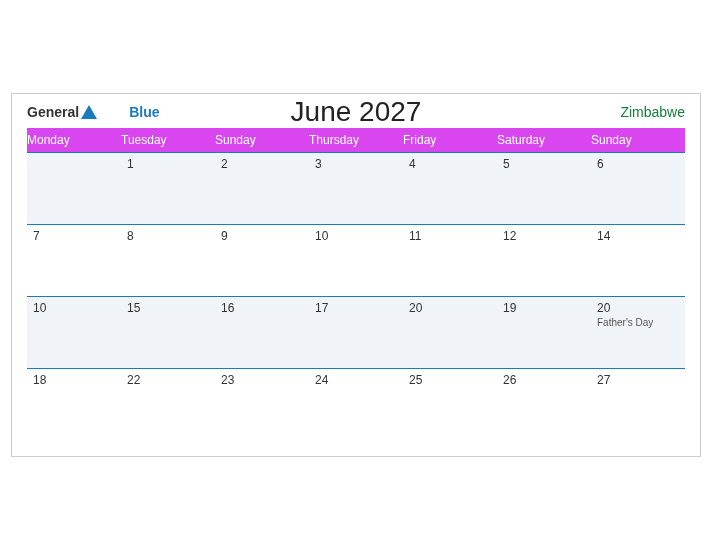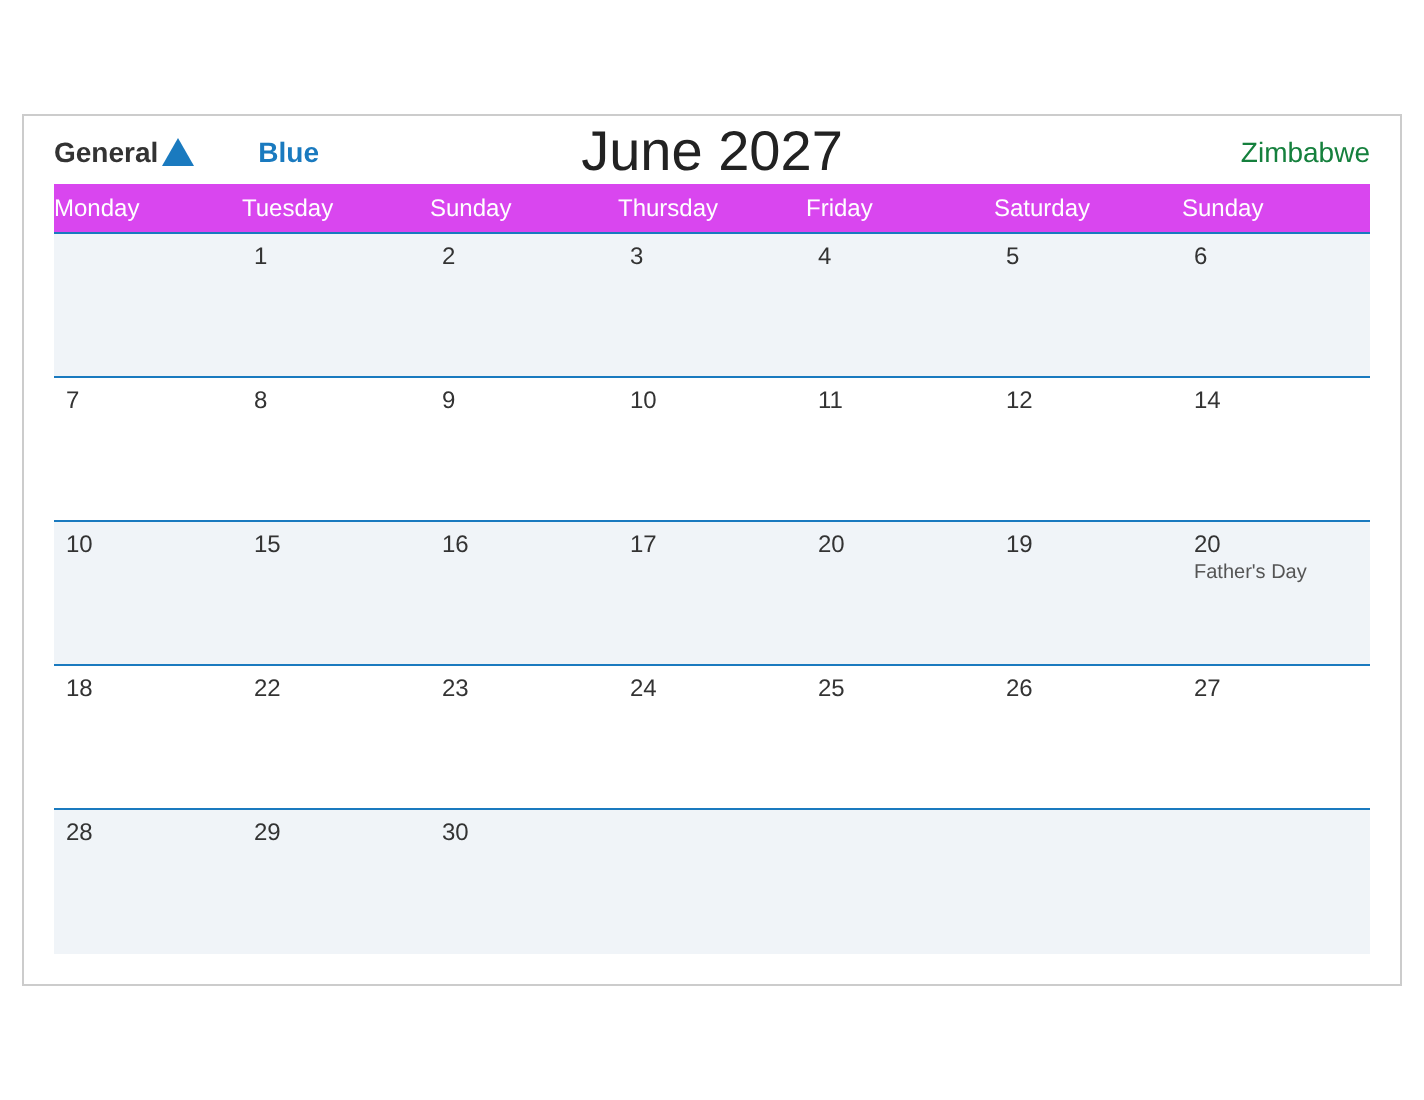--- a/index.html
+++ b/index.html
@@ -216,30 +216,15 @@
           <td>
             <span class="day-number">25</span>
           </td>
           <td>
             <span class="day-number">26</span>
           </td>
           <td>
             <span class="day-number">27</span>
           </td>
         </tr>
-        <tr>
-          <td>
-            <span class="day-number">28</span>
-          </td>
-          <td>
-            <span class="day-number">29</span>
-          </td>
-          <td>
-            <span class="day-number">30</span>
-          </td>
-          <td></td>
-          <td></td>
-          <td></td>
-          <td></td>
-        </tr>
       </tbody>
   </table>
 </div>
 
 </body></html>

